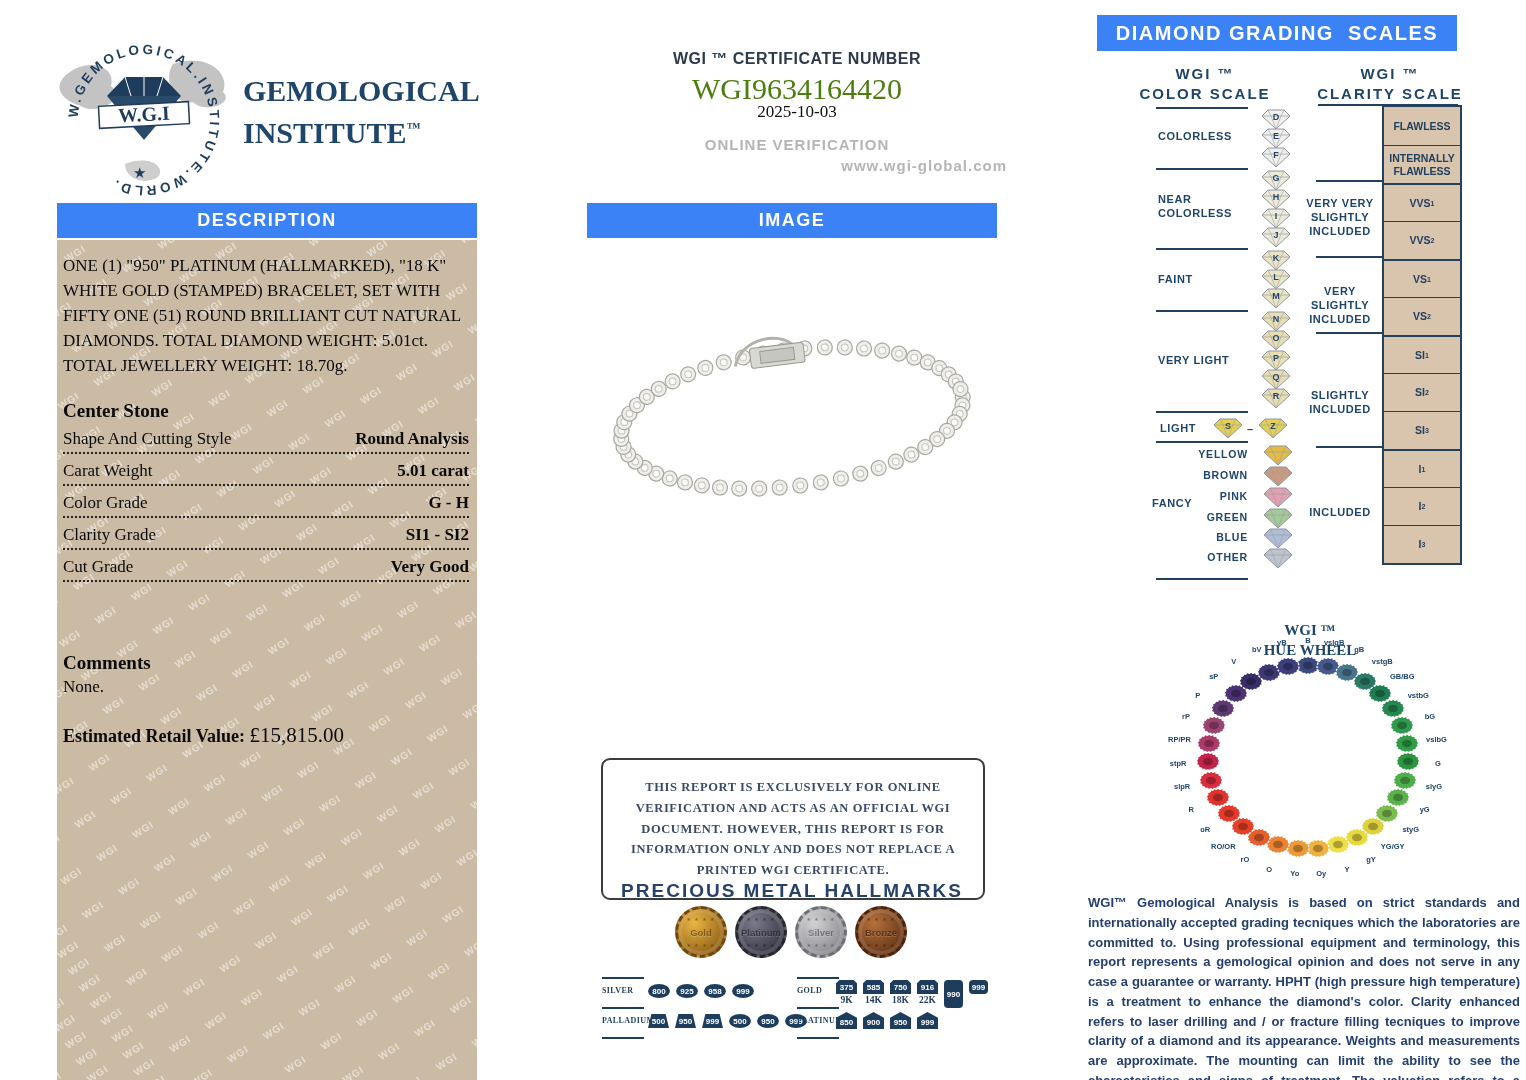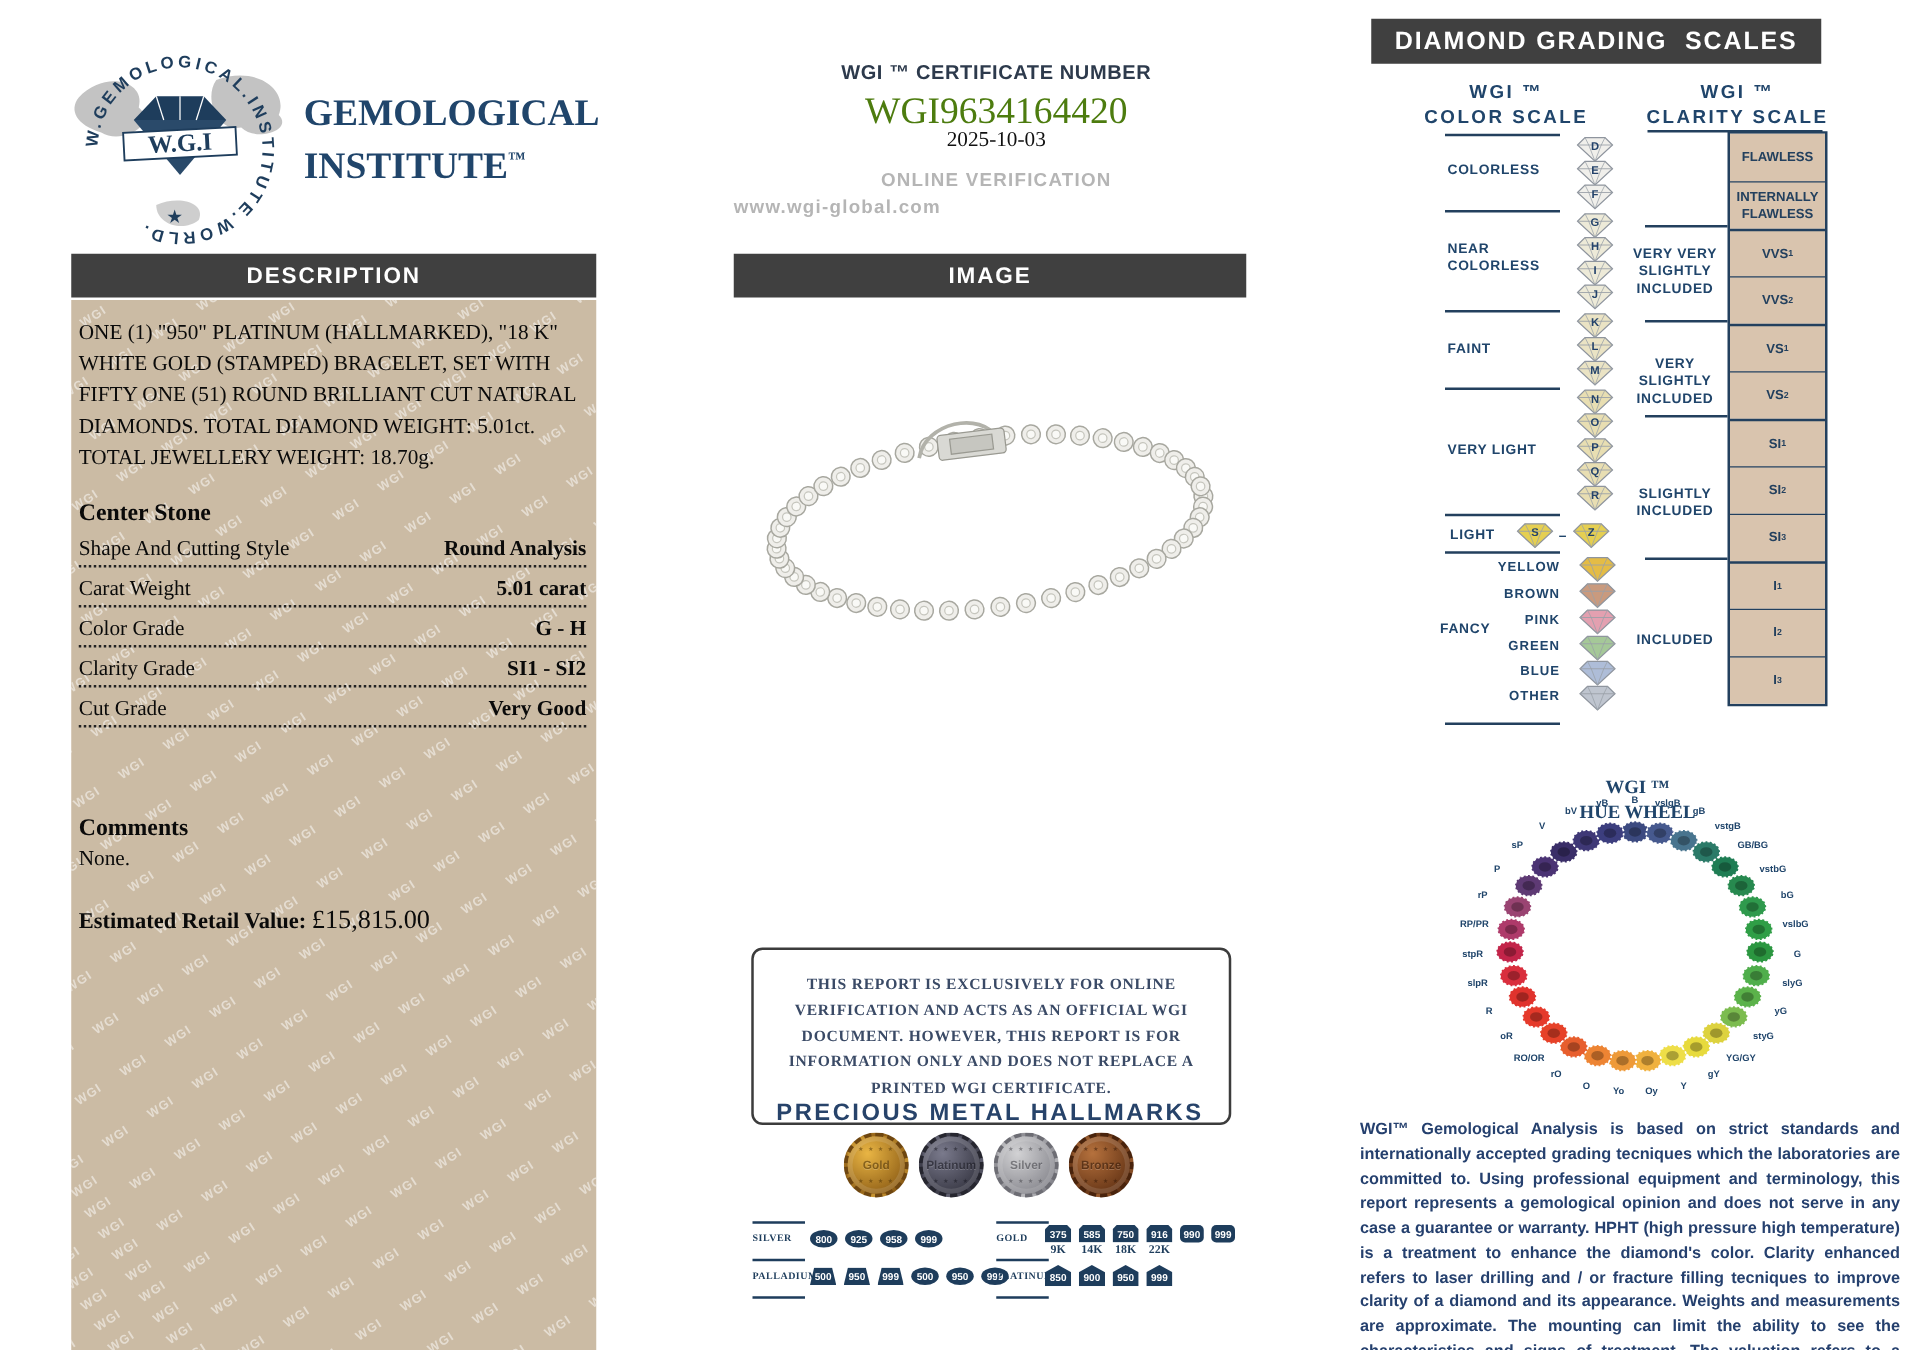--- a/index.html
+++ b/index.html
@@ -1,19 +1,19 @@
 <!DOCTYPE html>
 <html><head>
 <meta charset="utf-8">
 <style>
   html,body{margin:0;padding:0;background:#fff;}
   .page{position:relative;width:1526px;height:1080px;background:#ffffff;overflow:hidden;
         font-family:"Liberation Sans",sans-serif;}
   .abs{position:absolute;}
-  .bar{background:#404040;color:#fff;display:flex;align-items:center;justify-content:center;
+  .bar{background:#3b82f6;color:#fff;display:flex;align-items:center;justify-content:center;
        font-weight:bold;font-size:18px;letter-spacing:1.5px;}
   
   .brand-title{font-family:"Liberation Serif",serif;font-weight:bold;color:#20456b;
                font-size:30px;line-height:37px;}
   .beige{background:#cbbba4;overflow:hidden;}
   .wm-inner{position:absolute;left:-220px;top:-260px;width:1200px;height:1700px;
             transform:rotate(-33deg);color:rgba(255,255,255,0.5);font-weight:bold;
             font-size:10px;line-height:20px;word-spacing:16px;letter-spacing:1px;}
   .desc-text{font-family:"Liberation Serif",serif;font-size:17px;line-height:25px;color:#0a0a0a;}
   .cs-head{font-family:"Liberation Serif",serif;font-weight:bold;font-size:19px;color:#0a0a0a;}
@@ -177,21 +177,21 @@
     <div class="abs" style="left:6px;top:483px;width:406px;">
       <span class="cs-head" style="font-size:18px;">Estimated Retail Value:</span>
       <span class="desc-text" style="font-size:21px;">£15,815.00</span>
     </div>
   </div>
 
   <div class="abs cert-label" style="left:587px;top:50px;width:420px;text-align:center;">WGI ™ CERTIFICATE NUMBER</div>
   <div class="abs cert-number" style="left:587px;top:72px;width:420px;text-align:center;">WGI9634164420</div>
   <div class="abs cert-date" style="left:587px;top:102px;width:420px;text-align:center;">2025-10-03</div>
   <div class="abs gray-bold" style="left:587px;top:136px;width:420px;text-align:center;">ONLINE VERIFICATION</div>
-  <div class="abs gray-bold" style="left:587px;top:157px;width:420px;text-align:left;">www.wgi-global.com</div>
+  <div class="abs gray-bold" style="left:587px;top:157px;width:420px;text-align:right;">www.wgi-global.com</div>
 
   <div class="abs bar" style="left:587px;top:203px;width:410px;height:35px;">
     <span>IMAGE</span>
   </div>
 
   <div class="abs" style="left:592px;top:318px;width:400px;height:205px;">
     <svg id="bracelet-svg" width="400" height="205" viewBox="0 0 400 205">
         <g transform="rotate(-7 200 100)">
           <circle cx="372" cy="100" r="7.5" fill="#efeeea" stroke="#a8a8a0" stroke-width="1.2"></circle>
           <circle cx="372" cy="100" r="3.4" fill="#f9f9f6" stroke="#c6c6be" stroke-width="1"></circle>
@@ -385,21 +385,21 @@
         </div>
         <div style="display: flex; flex-direction: column; align-items: center;">
           <div class="badge b-shield" style="width: 21px; height: 14px;">750</div>
           <div class="k-label">18K</div>
         </div>
         <div style="display: flex; flex-direction: column; align-items: center;">
           <div class="badge b-shield" style="width: 21px; height: 14px;">916</div>
           <div class="k-label">22K</div>
         </div>
         <div style="display: flex; flex-direction: column; align-items: center;">
-          <div class="badge b-square" style="width: 19px; height: 14px;">990</div>
+          <div class="badge b-square" style="width: 19px; height: 28px;">990</div>
           <div class="k-label"></div>
         </div>
         <div style="display: flex; flex-direction: column; align-items: center;">
           <div class="badge b-square" style="width: 19px; height: 14px;">999</div>
           <div class="k-label"></div>
         </div>
       </div>
       <div class="abs hm-label" style="left: 797px; top: 1016px;">PLATINUM</div>
       <div class="abs" style="left: 836px; top: 1012px; display: flex; gap: 6px;">
         <div style="display: flex; flex-direction: column; align-items: center;">

